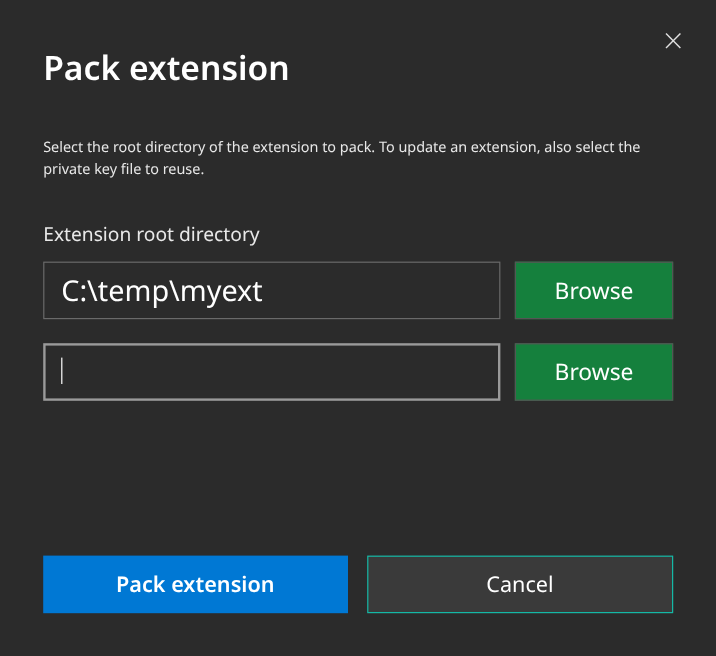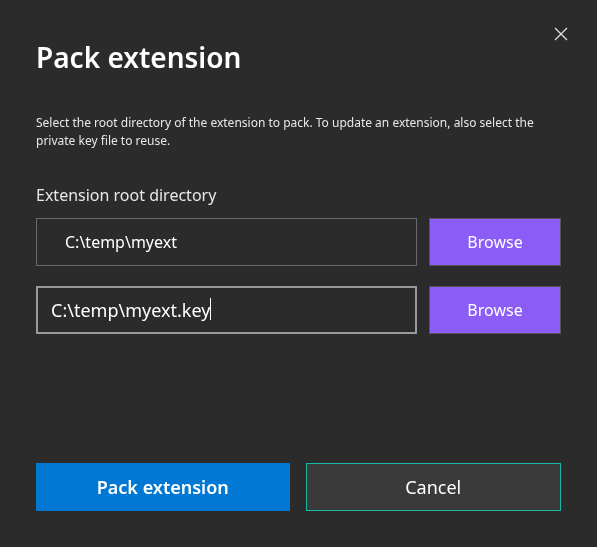--- a/index.html
+++ b/index.html
@@ -68,32 +68,32 @@
       display: flex;
       gap: 12px;
       align-items: stretch;
     }
     .text-input {
       flex: 1;
       height: 48px;
       background: #2b2b2b;
       border: 1px solid #6a6a6a;
       color: #ffffff;
-      font-size: 16px;
-      padding: 0 28px;
+      font-size: 24px;
+      padding: 0 14px;
       font-family: inherit;
       outline: none;
     }
     .browse-btn {
       width: 132px;
       height: 48px;
-      background: #8b5cf6;
+      background: #15803d;
       border: 1px solid #555555;
       color: #ffffff;
-      font-size: 16px;
+      font-size: 19px;
       font-family: inherit;
       cursor: pointer;
       font-weight: 400;
     }
     .button-row {
       display: flex;
       gap: 16px;
       margin-top: auto;
       padding-top: 10px;
     }
@@ -162,21 +162,20 @@
     <label class="field-label">Extension root directory</label>
     <div class="input-row">
       <input type="text" class="text-input" value="C:\temp\myext" style="">
       <button class="browse-btn">Browse</button>
     </div>
   </div>
 
   <div class="field-group">
     <div class="input-row">
       <div class="input-display">
-          <span>C:\temp\myext.key</span>
           <span class="caret"></span>
         </div>
       <button class="browse-btn">Browse</button>
     </div>
   </div>
 
   <div class="button-row">
     <button class="primary-btn">Pack extension</button>
     <button class="secondary-btn">Cancel</button>
   </div>

